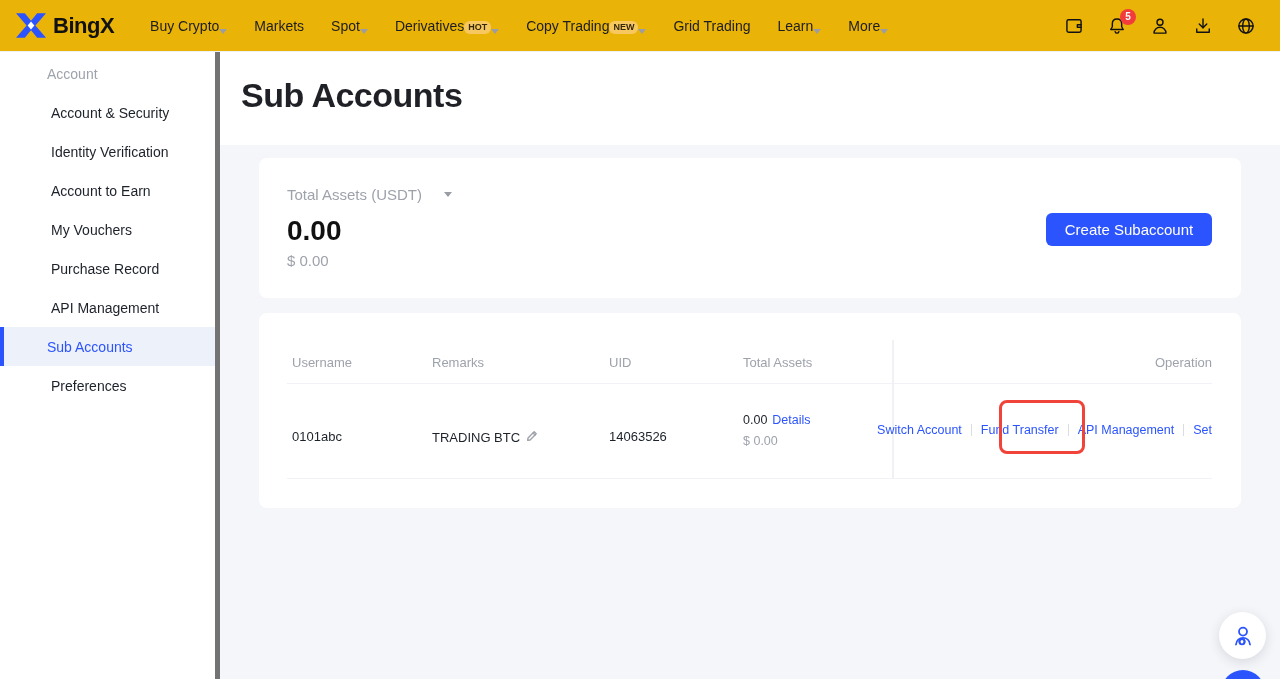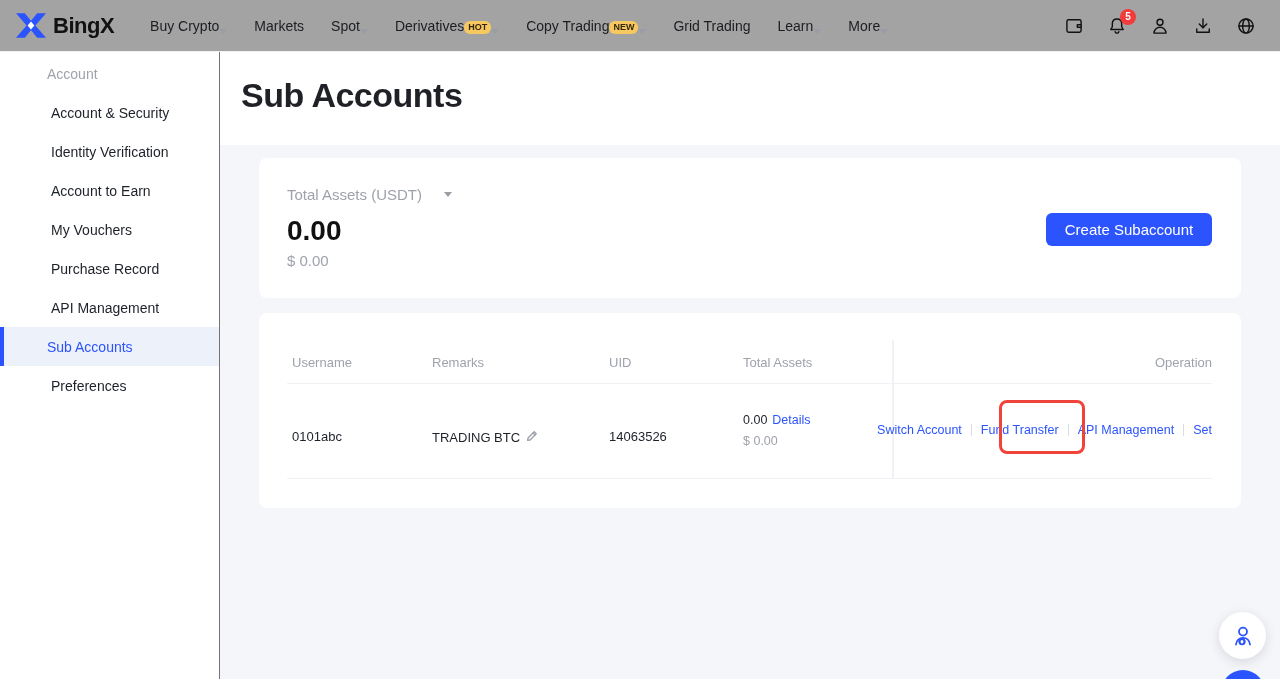--- a/index.html
+++ b/index.html
@@ -1,36 +1,36 @@
 <!DOCTYPE html>
 <html><head>
 <meta charset="utf-8">
 <style>
   * { margin:0; padding:0; box-sizing:border-box; }
   html,body { width:1280px; height:679px; overflow:hidden; background:#fff;
     font-family:"Liberation Sans", sans-serif; color:#1d2129; }
 
   
   .topnav { height:52px; display:flex; align-items:center; padding:0 16px;
-    border-bottom:1px solid #f0f1f4; background:#a3a3a3; position:relative; z-index:5; }
+    border-bottom:1px solid #f0f1f4; background:#eab308; position:relative; z-index:5; }
   .brand { display:flex; align-items:center; gap:7px; cursor:pointer; }
   .brand-name { font-size:22px; font-weight:700; letter-spacing:-0.5px; color:#111; }
   .nav-menu { display:flex; align-items:center; gap:27px; margin-left:36px; }
   .nav-item { display:flex; align-items:flex-end; font-size:14px; color:#1c1d21; cursor:pointer; white-space:nowrap; }
   .pill { font-size:9px; font-weight:700; padding:2px 4px; border-radius:6px; background:#f6c85f; color:#33260a; line-height:1; }
   .caret { width:0; height:0; border-left:4px solid transparent; border-right:4px solid transparent; border-top:5px solid #9a9da5; display:inline-block; }
   .nav-icons { margin-left:auto; display:flex; align-items:center; gap:23px; padding-right:8px; }
   .icon-btn { position:relative; width:20px; height:20px; cursor:pointer; display:flex; align-items:center; justify-content:center; }
   .icon-btn svg { width:20px; height:20px; stroke:#111; stroke-width:1.7; fill:none; stroke-linecap:round; stroke-linejoin:round; }
   .badge-count { position:absolute; top:-7px; right:-9px; min-width:16px; height:16px; border-radius:8px; background:#f23b3b; color:#fff;
     font-size:10px; font-weight:700; font-style:normal; display:flex; align-items:center; justify-content:center; padding:0 3px; }
 
   
   .layout { display:flex; height:627px; }
-  .sidebar { width:220px; border-right:1px solid #737373; background:#fff; padding-top:2px; flex-shrink:0; }
+  .sidebar { width:220px; border-right:5px solid #737373; background:#fff; padding-top:2px; flex-shrink:0; }
   .side-section { height:39px; display:flex; align-items:center; padding-left:47px; font-size:14px; color:#9ea2ab; }
   .side-item { height:39px; display:flex; align-items:center; padding-left:47px; font-size:14px; color:#1d2129; cursor:pointer; border-left:4px solid transparent; }
   .side-item.active { background:#edf1f9; color:#2b54fe; border-left:4px solid #2b54fe; padding-left:43px; }
 
   main { flex:1; position:relative; background:#fff; }
   .page-title { font-size:34px; font-weight:700; color:#1f2126; padding:24px 0 0 21px; letter-spacing:-0.5px; }
   .content { position:absolute; left:0; right:0; top:93px; bottom:0; background:#f5f6f9; }
   .card { position:absolute; left:39px; width:982px; background:#fff; border-radius:8px; }
 
   

